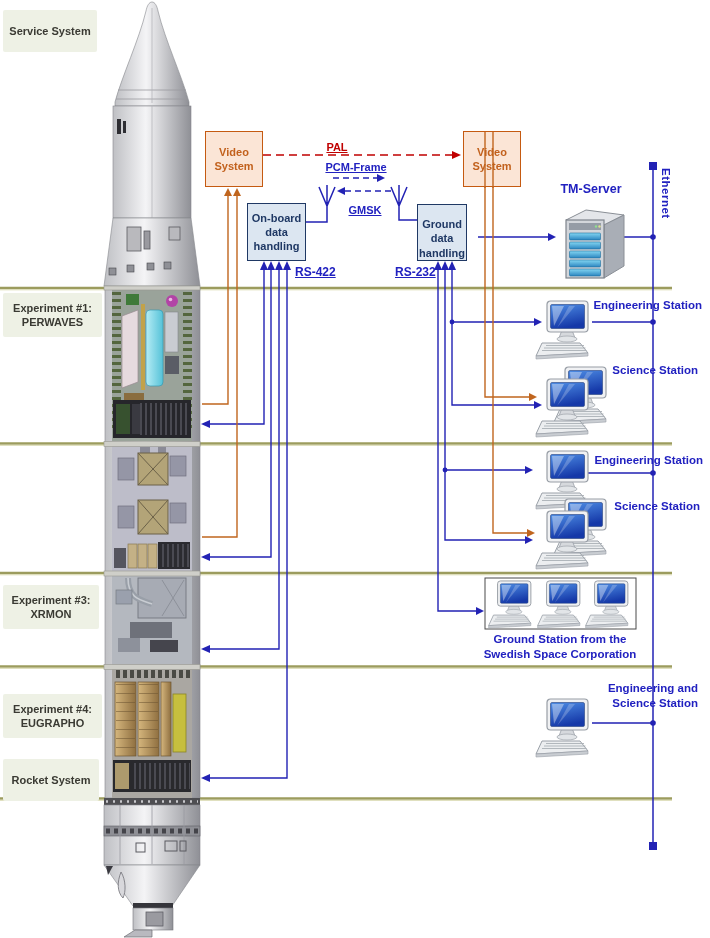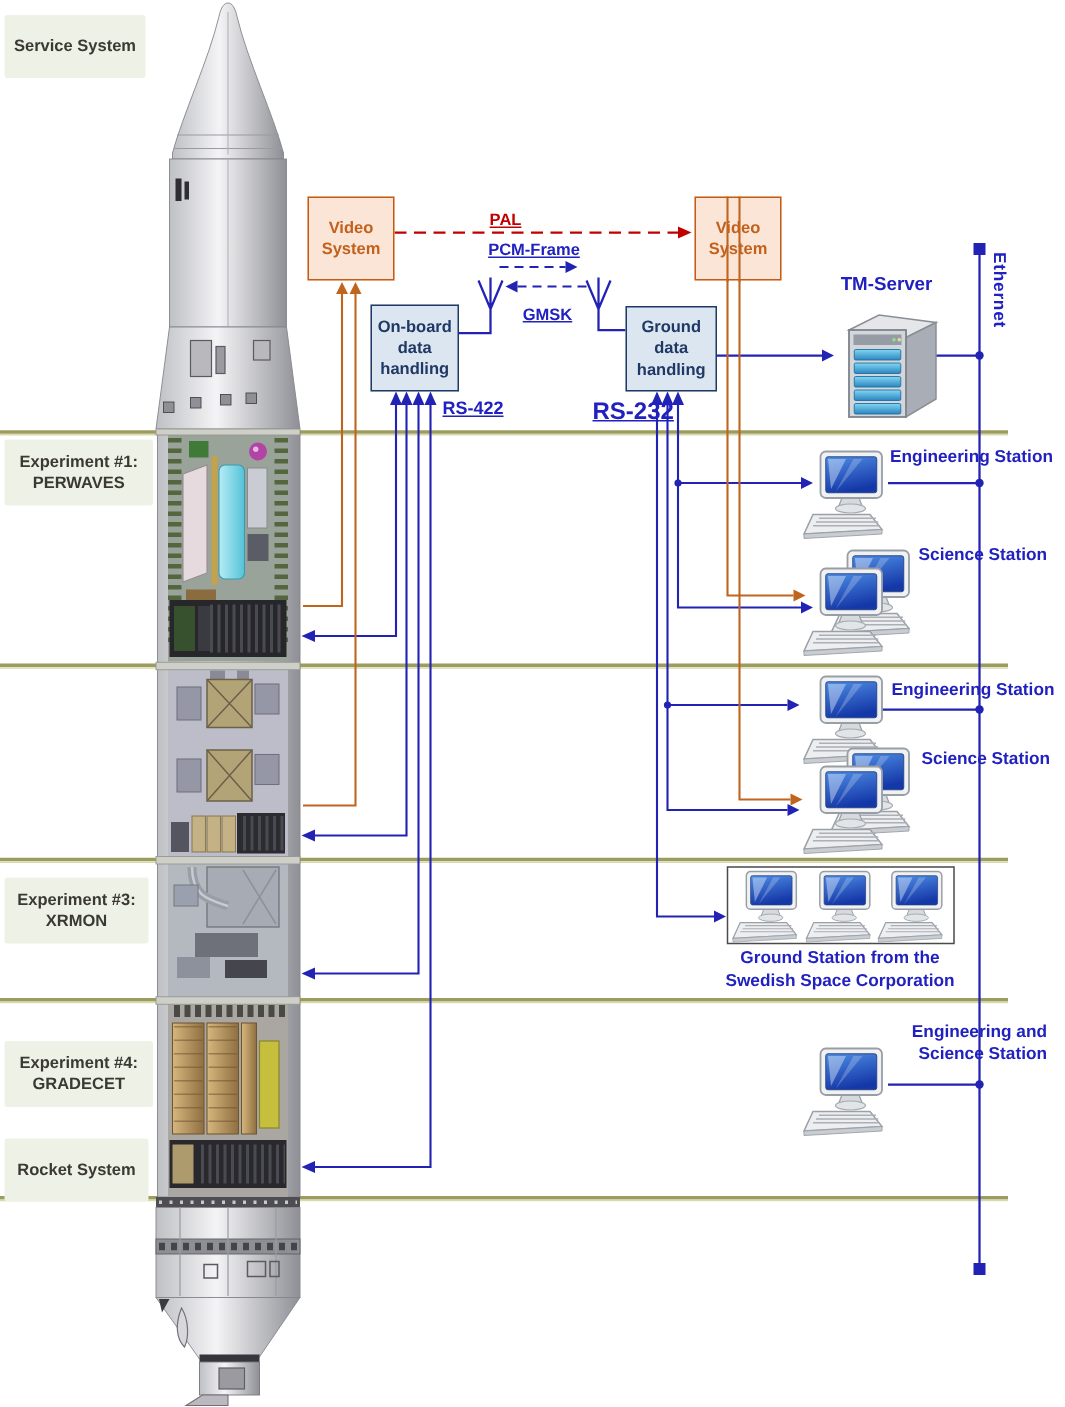--- a/index.html
+++ b/index.html
@@ -319,50 +319,50 @@
     <div class="lbl" style="left:3px;top:293px;width:99px;height:44px;">
       <span>Experiment #1:</span>
       <span>PERWAVES</span>
     </div>
     <div class="lbl" style="left:3px;top:585px;width:96px;height:44px;">
       <span>Experiment #3:</span>
       <span>XRMON</span>
     </div>
     <div class="lbl" style="left:3px;top:678px;width:99px;height:44px;margin-top:16px;">
       <span>Experiment #4:</span>
-      <span>GRADECET</span>
+      <span>EUGRAPHO</span>
     </div>
     <div class="lbl" style="left:3px;top:759px;width:96px;height:42px;">
       <span>Rocket System</span>
     </div>
 
     <div class="obox" style="left:205px;top:131px;width:58px;height:56px;">
       <span>Video</span>
       <span>System</span>
     </div>
     <div class="obox" style="left:463px;top:131px;width:58px;height:56px;">
       <span>Video</span>
       <span>System</span>
     </div>
     <div class="bbox" style="left:247px;top:203px;width:59px;height:58px;">
       <span>On-board</span>
       <span>data</span>
       <span>handling</span>
     </div>
-    <div class="bbox" style="left:417px;top:204px;width:61px;height:57px;">
+    <div class="bbox" style="left:417px;top:204px;width:50px;height:57px;justify-content:flex-end;">
       <span>Ground</span>
       <span>data</span>
       <span>handling</span>
     </div>
 
     <div class="wlab red c" style="left:322px;top:141px;width:30px;">PAL</div>
     <div class="wlab blue c" style="left:318px;top:161px;width:76px;">PCM-Frame</div>
     <div class="wlab blue c" style="left:338px;top:194px;width:54px;margin-top:10px;">GMSK</div>
     <div class="wlab blue" style="left:295px;top:266px;font-size:12px;">RS-422</div>
-    <div class="wlab blue" style="left:395px;top:266px;font-size:16px;">RS-232</div>
+    <div class="wlab blue" style="left:395px;top:266px;font-size:12px;">RS-232</div>
     <div class="blab" id="eth-label" style="left:658px;top:168px;">Ethernet</div>
 
     <div class="blab c" style="left:545px;top:181px;width:92px;font-size:12.5px;">TM-Server</div>
     <div class="blab r" style="left:552px;top:298px;width:150px;">Engineering Station</div>
     <div class="blab r" style="left:552px;top:363px;width:146px;">Science Station</div>
     <div class="blab r" style="left:552px;top:453px;width:151px;">Engineering Station</div>
     <div class="blab r" style="left:552px;top:499px;width:148px;">Science Station</div>
     <div class="blab c" style="left:478px;top:632px;width:164px;text-align:center;">
       <div>Ground Station from the</div>
       <div>Swedish Space Corporation</div>

